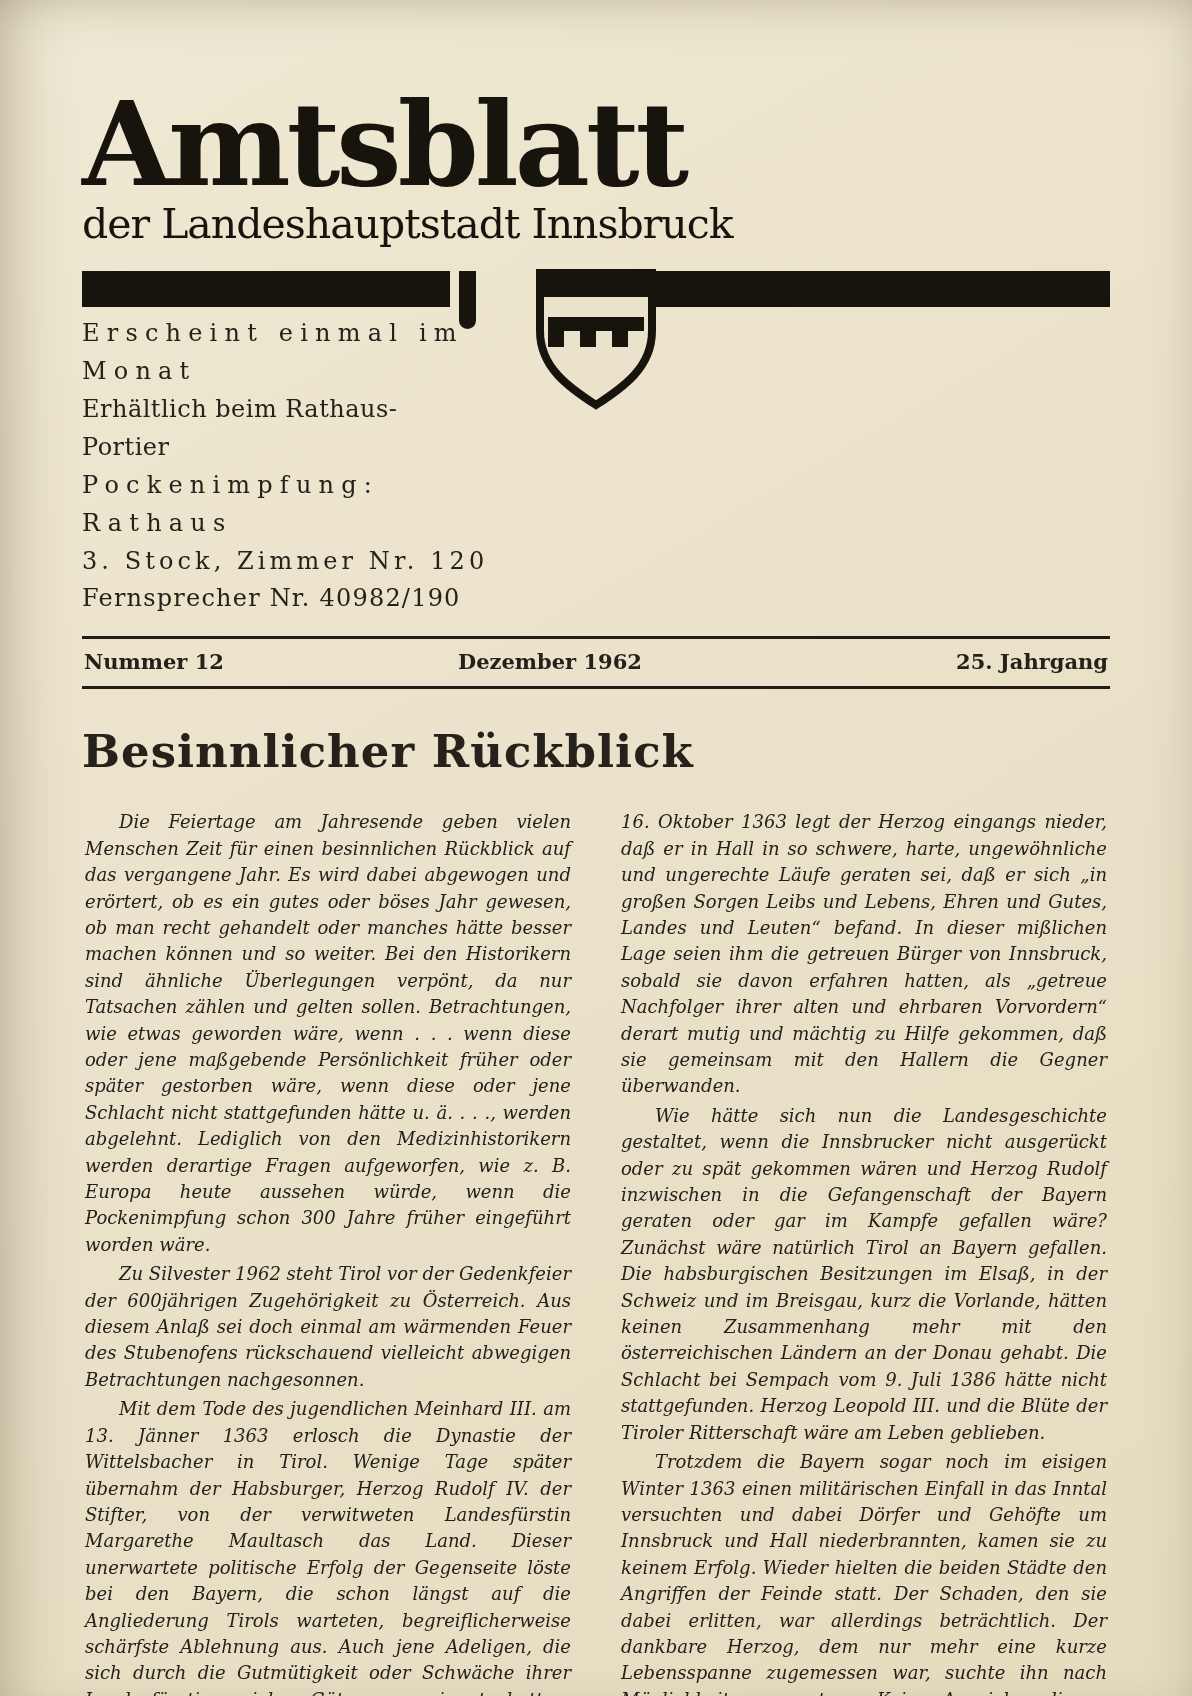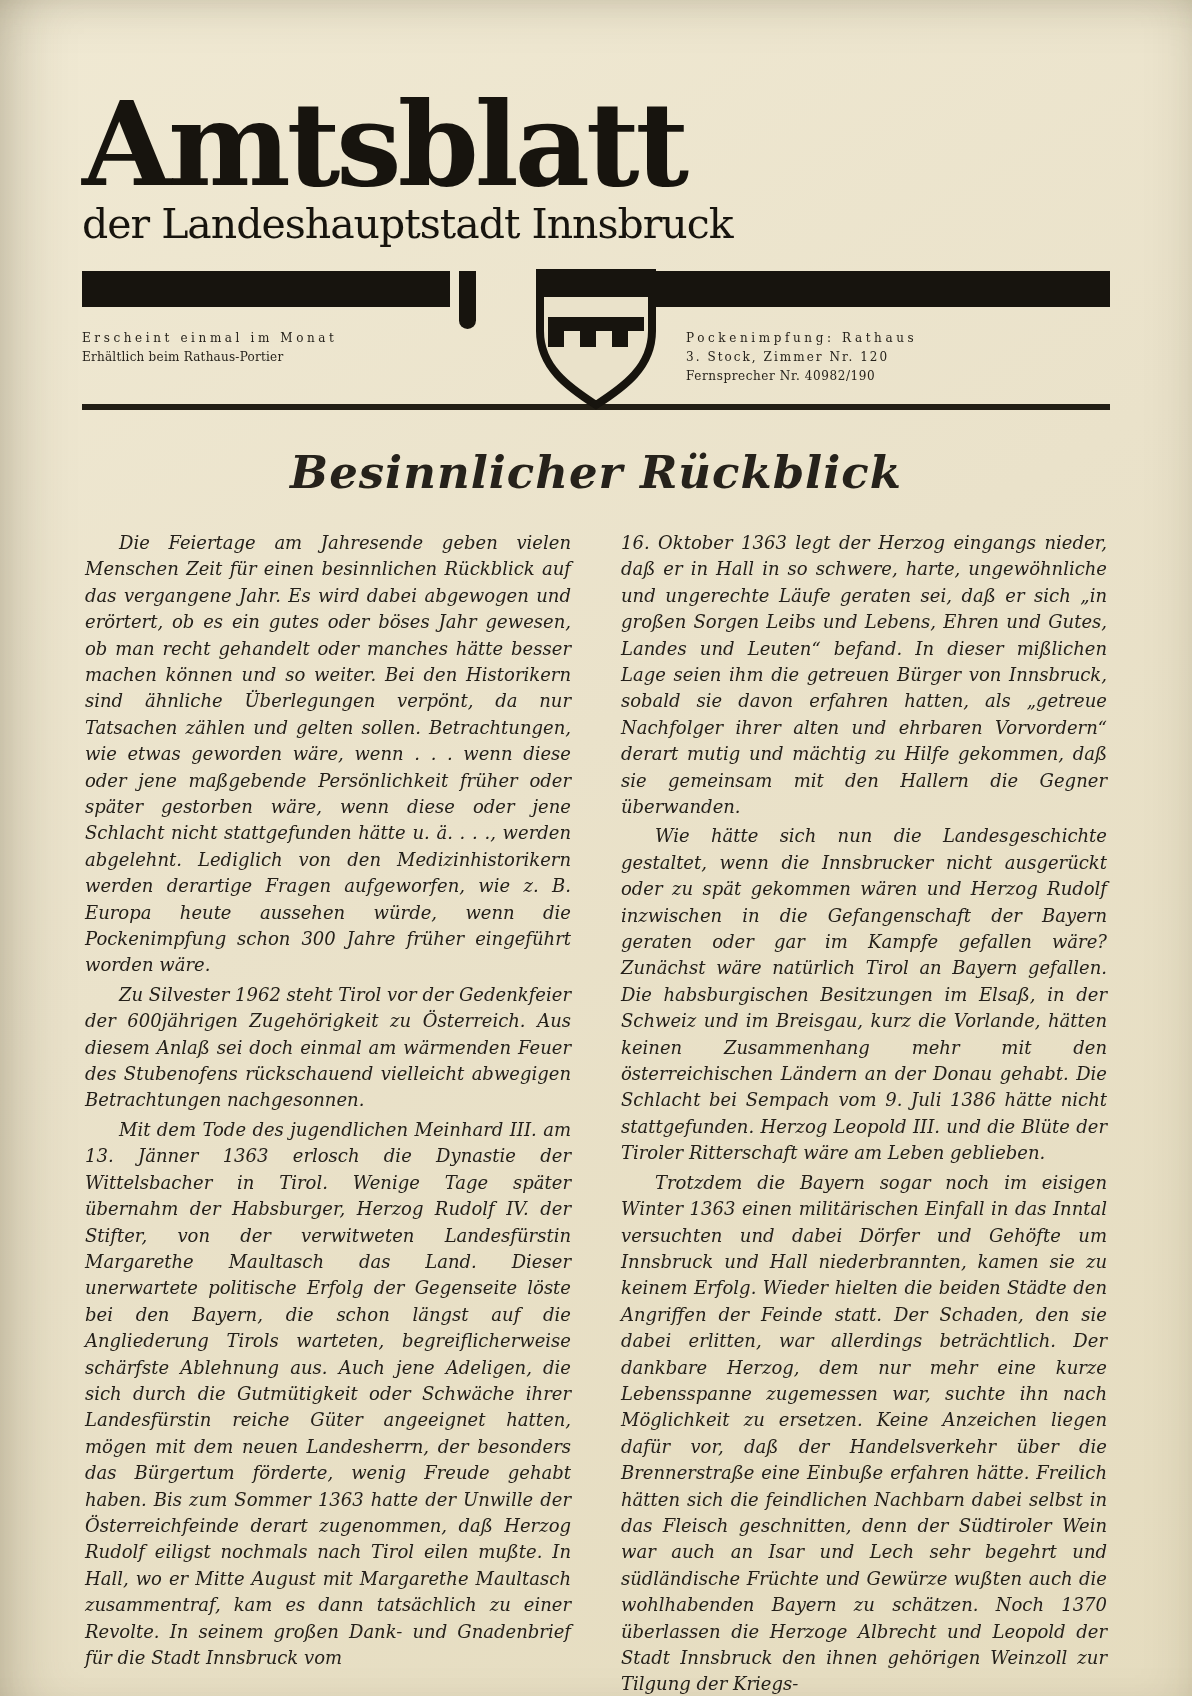--- a/index.html
+++ b/index.html
@@ -24,35 +24,35 @@
   .mast2{font-size:41px;line-height:1.1;font-weight:400;letter-spacing:-1px;margin-top:0;}
   
   .bars{position:relative;height:36px;margin-top:24px;display:flex;justify-content:space-between;}
   .bar{height:36px;background:#17140e;position:relative;}
   .bar-left{width:368px;}
   .bar-right{width:492px;}
   .bar-left::after{content:"";position:absolute;right:-26px;top:0;width:17px;height:58px;background:#17140e;border-radius:0 0 10px 10px;}
   .bar-right::before{content:"";position:absolute;left:-26px;top:0;width:17px;height:58px;background:#17140e;border-radius:0 0 10px 10px;}
   .crest{position:absolute;left:50%;transform:translateX(-50%);top:-4px;z-index:2;}
   
-  .info-row{display:flex;justify-content:space-between;margin-top:22px;font-size:12px;line-height:1.58;color:#26221b;}
+  .info-row{display:flex;justify-content:space-between;margin-top:8px;font-size:24px;line-height:1.58;color:#26221b;flex-direction:column;}
   .info-left{width:382px;}
   .info-right{width:424px;}
   .ls-wide{letter-spacing:.30em;}
   .ls-med{letter-spacing:.17em;}
   .ls-sm{letter-spacing:.05em;}
   .ls-xs{letter-spacing:.02em;}
   
   .rule{border:0;border-top:3px solid #221e15;margin:0;}
   .rule-top{margin-top:18px;}
   .issue-row{display:flex;justify-content:space-between;align-items:baseline;font-weight:700;font-size:21px;padding:10px 2px 12px;}
   .issue-date{transform:translateX(-40px);}
   
   .article-title{
-    text-align:center;font-size:45px;font-style:italic;font-weight:700;
+    font-size:45px;font-weight:700;
     letter-spacing:1px;margin:36px 0 28px;color:#26221b;
   }
   .columns{display:flex;gap:44px;}
   .col{flex:1;font-size:18px;line-height:26.4px;text-align:justify;hyphens:auto;-webkit-hyphens:auto;}
   .col p{margin:3px;font-style:italic;}
   .indent{text-indent:34px;}
 </style>
 </head>
 <body>
 
@@ -82,20 +82,25 @@
     </div>
     <div class="info-right">
       <div class="ls-wide">Pockenimpfung: Rathaus</div>
       <div class="ls-med">3. Stock, Zimmer Nr. 120</div>
       <div class="ls-sm">Fernsprecher Nr. 40982/190</div>
     </div>
   </div>
 
   <hr class="rule rule-top">
 
+  <div class="issue-row">
+    <span>Nummer 12</span>
+    <span class="issue-date">Dezember 1962</span>
+    <span>25. Jahrgang</span>
+  </div>
 
   <hr class="rule">
 
   <h1 class="article-title">Besinnlicher Rückblick</h1>
 
   <div class="columns">
     <div class="col">
       <p class="indent">Die Feiertage am Jahresende geben vielen Menschen Zeit für einen besinnlichen Rückblick auf das vergangene Jahr. Es wird dabei abgewogen und erörtert, ob es ein gutes oder böses Jahr gewesen, ob man recht gehandelt oder manches hätte besser machen können und so weiter. Bei den Historikern sind ähnliche Überlegungen verpönt, da nur Tatsachen zählen und gelten sollen. Betrachtungen, wie etwas geworden wäre, wenn . . . wenn diese oder jene maßgebende Persönlichkeit früher oder später gestorben wäre, wenn diese oder jene Schlacht nicht stattgefunden hätte u. ä. . . ., werden abgelehnt. Lediglich von den Medizinhistorikern werden derartige Fragen aufgeworfen, wie z. B. Europa heute aussehen würde, wenn die Pockenimpfung schon 300 Jahre früher eingeführt worden wäre.</p>
       <p class="indent">Zu Silvester 1962 steht Tirol vor der Gedenkfeier der 600jährigen Zugehörigkeit zu Österreich. Aus diesem Anlaß sei doch einmal am wärmenden Feuer des Stubenofens rückschauend vielleicht abwegigen Betrachtungen nachgesonnen.</p>
       <p class="indent">Mit dem Tode des jugendlichen Meinhard III. am 13. Jänner 1363 erlosch die Dynastie der Wittelsbacher in Tirol. Wenige Tage später übernahm der Habsburger, Herzog Rudolf IV. der Stifter, von der verwitweten Landesfürstin Margarethe Maultasch das Land. Dieser unerwartete politische Erfolg der Gegenseite löste bei den Bayern, die schon längst auf die Angliederung Tirols warteten, begreiflicherweise schärfste Ablehnung aus. Auch jene Adeligen, die sich durch die Gutmütigkeit oder Schwäche ihrer Landesfürstin reiche Güter angeeignet hatten, mögen mit dem neuen Landesherrn, der besonders das Bürgertum förderte, wenig Freude gehabt haben. Bis zum Sommer 1363 hatte der Unwille der Österreichfeinde derart zugenommen, daß Herzog Rudolf eiligst nochmals nach Tirol eilen mußte. In Hall, wo er Mitte August mit Margarethe Maultasch zusammentraf, kam es dann tatsächlich zu einer Revolte. In seinem großen Dank- und Gnadenbrief für die Stadt Innsbruck vom</p>

